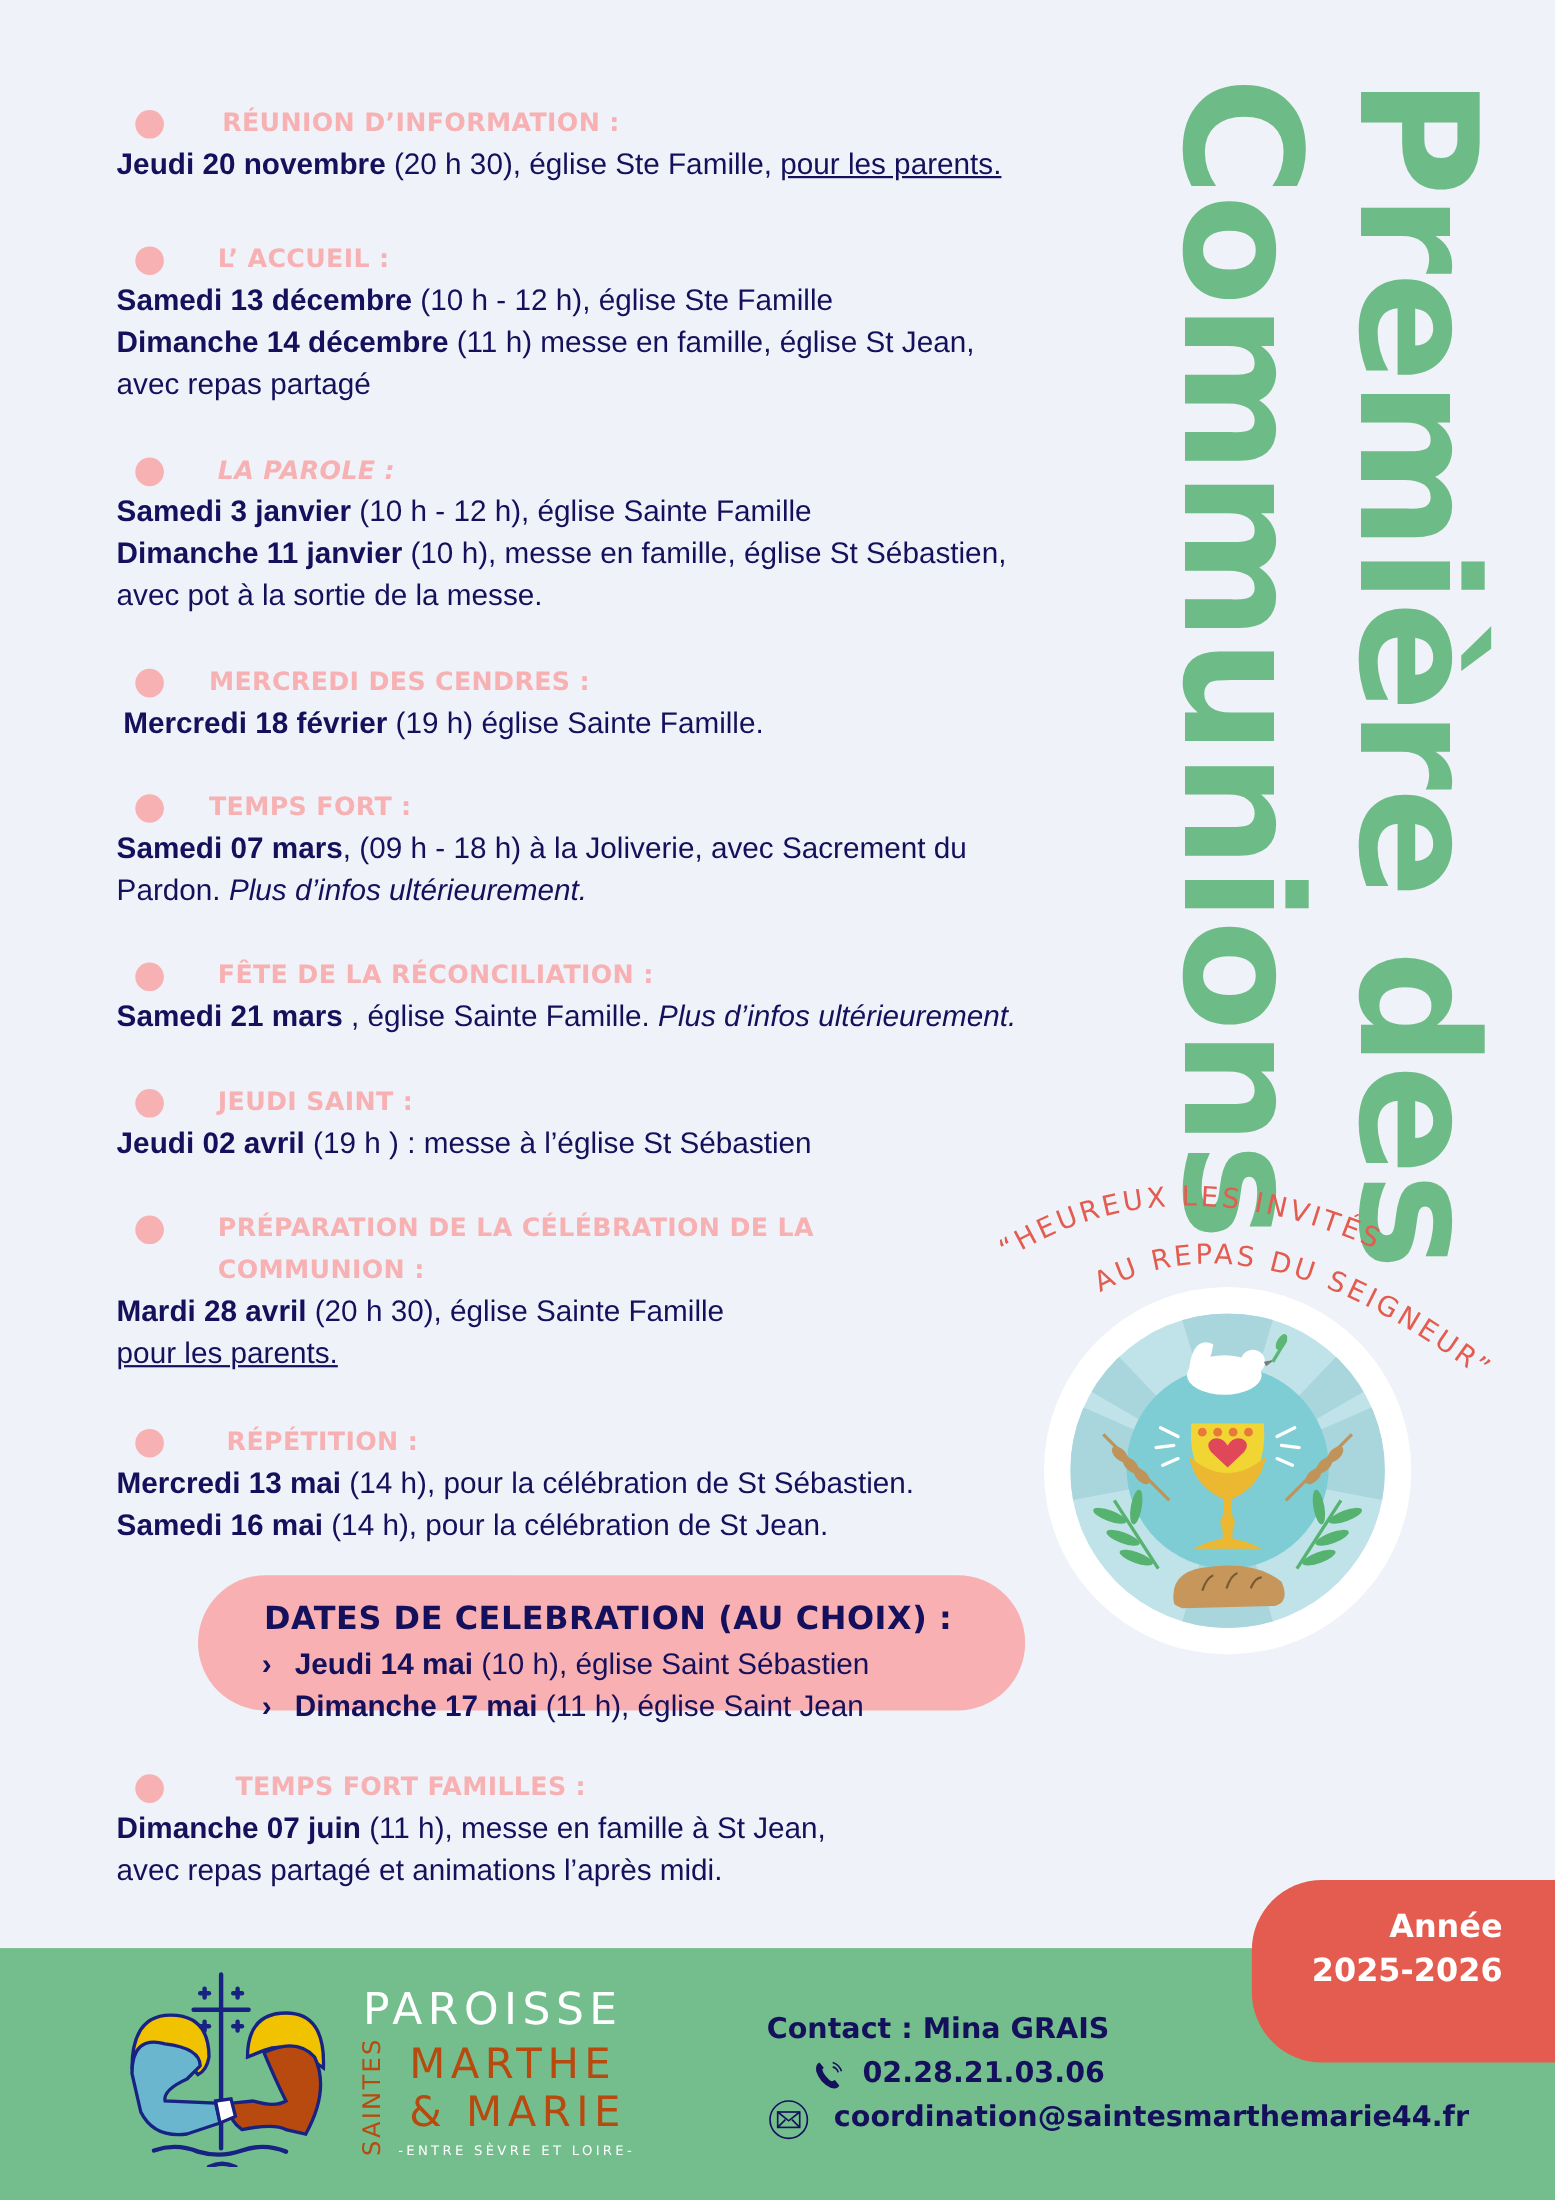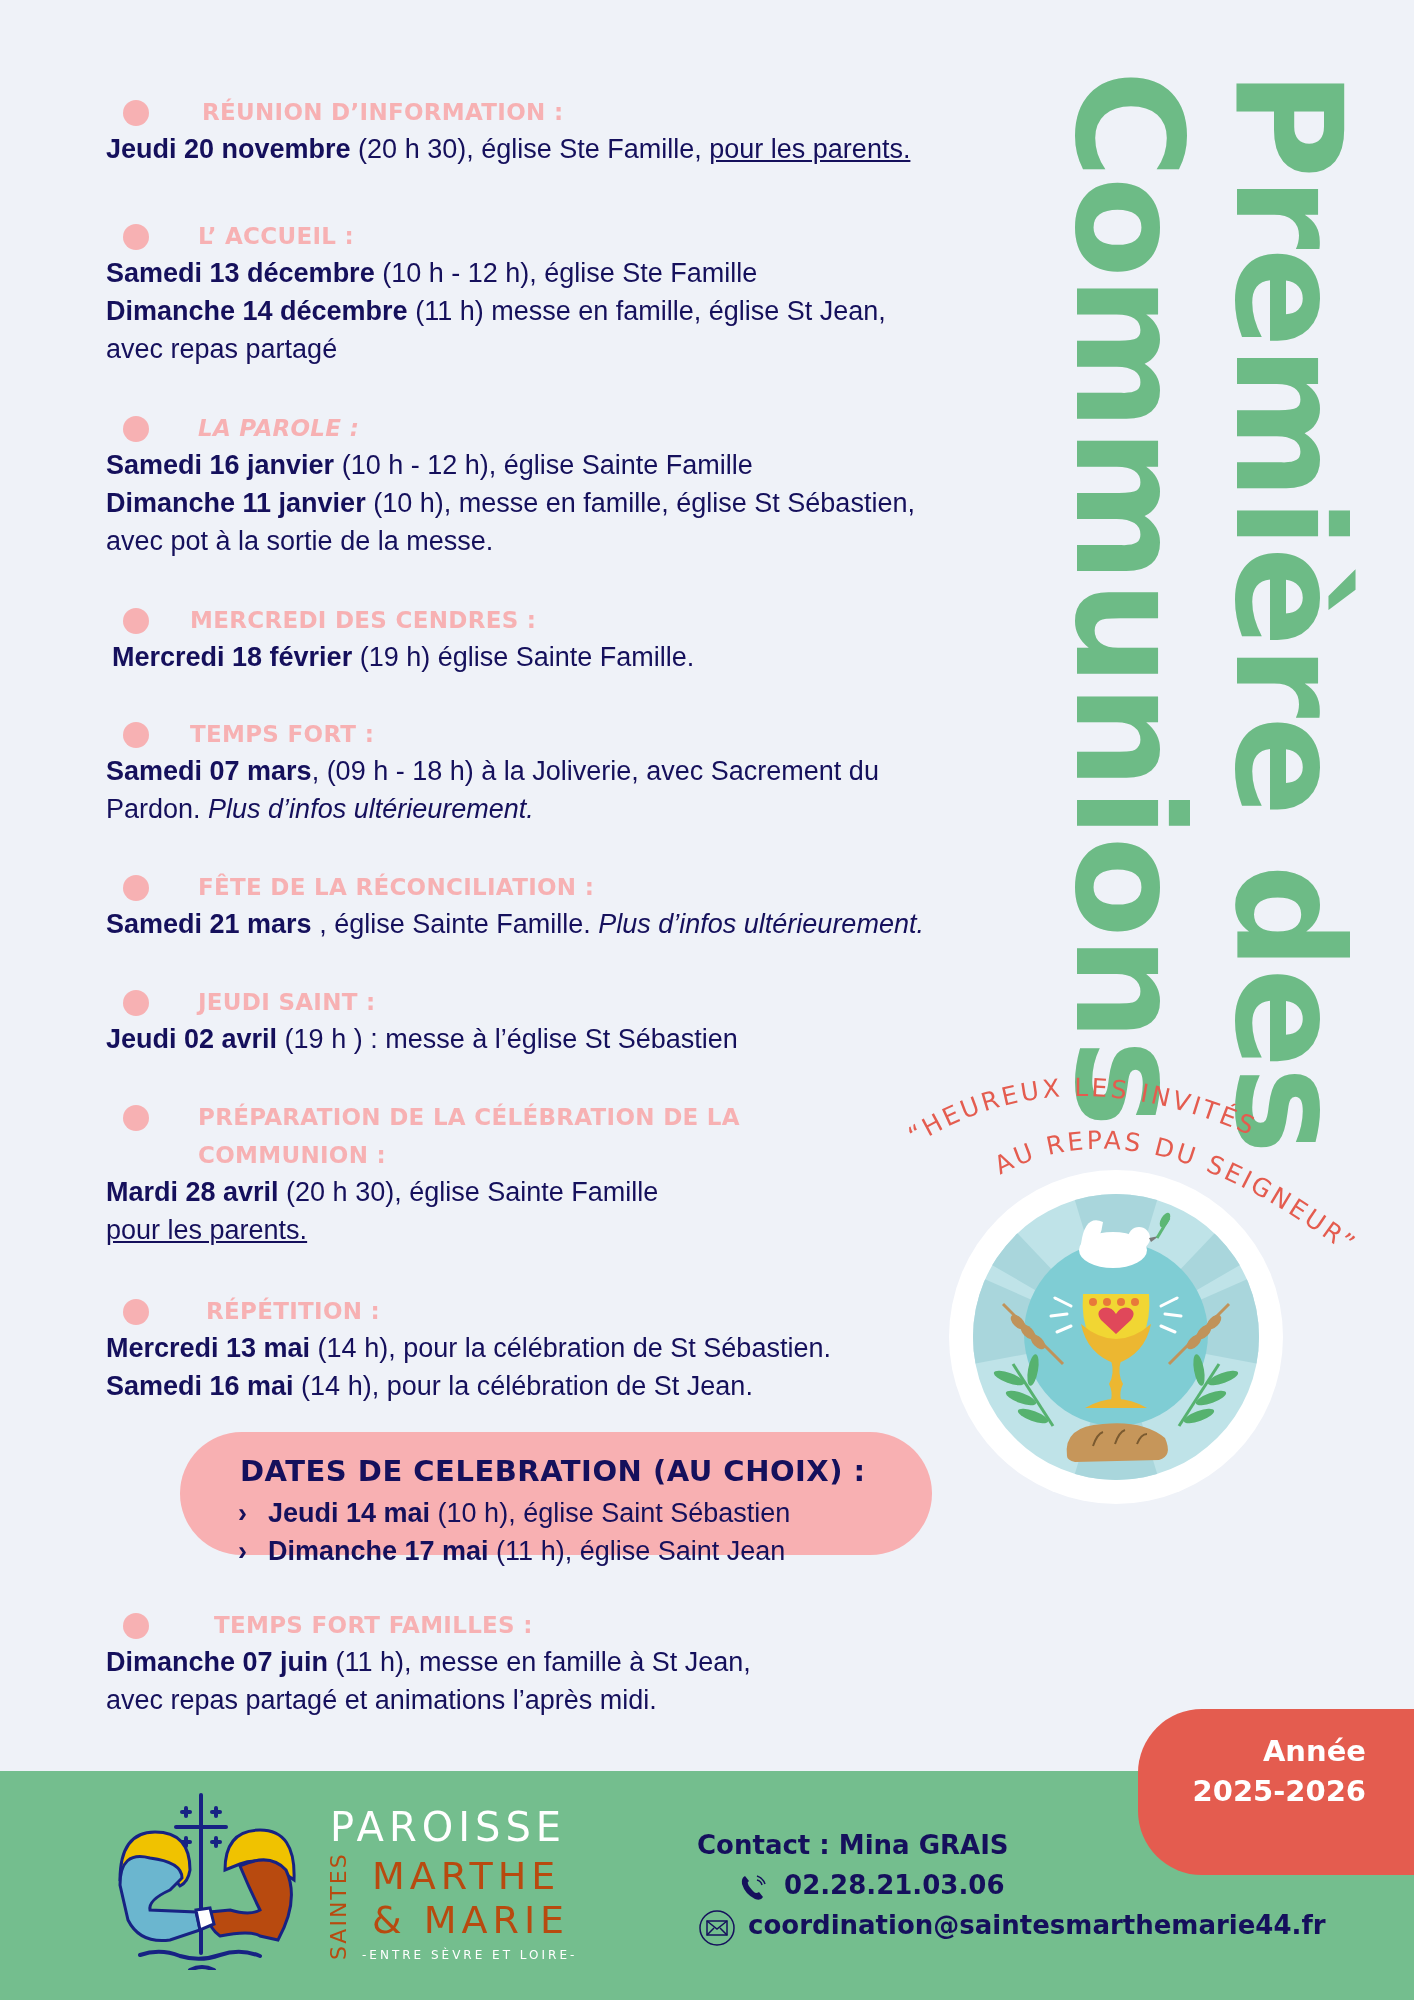--- a/index.html
+++ b/index.html
@@ -63,21 +63,21 @@
     <div class="line"><b>Samedi 13 décembre</b><span> (10 h - 12 h), église Ste Famille</span></div>
     <div class="line"><b>Dimanche 14 décembre</b><span> (11 h) messe en famille, église St Jean,</span></div>
     <div class="line"><span>avec repas partagé</span></div>
   </div>
 
   <div class="section" style="top:316px;">
     <div class="sec-head">
       <span class="bullet"></span>
       <span class="sec-title" style="left:92px;font-style:italic;">LA PAROLE :</span>
     </div>
-    <div class="line"><b>Samedi 16 janvier</b><span> (10 h - 12 h), église Sainte Famille</span></div>
+    <div class="line"><b>Samedi 3 janvier</b><span> (10 h - 12 h), église Sainte Famille</span></div>
     <div class="line"><b>Dimanche 11 janvier</b><span> (10 h), messe en famille, église St Sébastien,</span></div>
     <div class="line"><span>avec pot à la sortie de la messe.</span></div>
   </div>
 
   <div class="section" style="top:508px;">
     <div class="sec-head">
       <span class="bullet"></span>
       <span class="sec-title" style="left:84px;">MERCREDI DES CENDRES :</span>
     </div>
     <div class="line" style="padding-left:6px;"><b>Mercredi 18 février</b><span> (19 h) église Sainte Famille.</span></div>
@@ -292,15 +292,15 @@
       <path d="M18 8 Q 22 9 23 13" stroke="#15105c" stroke-width="1.5" fill="none"></path>
     </svg>
     <span style="margin-left:6px;">02.28.21.03.06</span>
   </div>
   <div class="row">
     <svg class="icon-inline" width="40" height="40" viewBox="0 0 40 40">
       <circle cx="20" cy="21" r="17" stroke="#15105c" stroke-width="1.5" fill="none"></circle>
       <rect x="10" y="14" width="20" height="14" stroke="#15105c" stroke-width="1.5" fill="none"></rect>
       <path d="M10 14 L20 22 L30 14 M10 28 L17 21 M30 28 L23 21" stroke="#15105c" stroke-width="1.5" fill="none"></path>
     </svg>
-    <span style="margin-left:2px;">coordination@saintesmarthemarie44.fr</span>
+    <span style="margin-left:12px;">coordination@saintesmarthemarie44.fr</span>
   </div>
 </div>
 
 </body></html>

